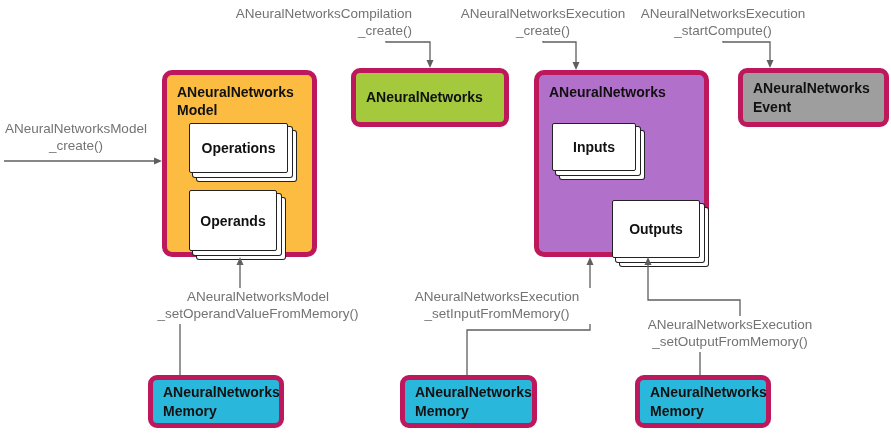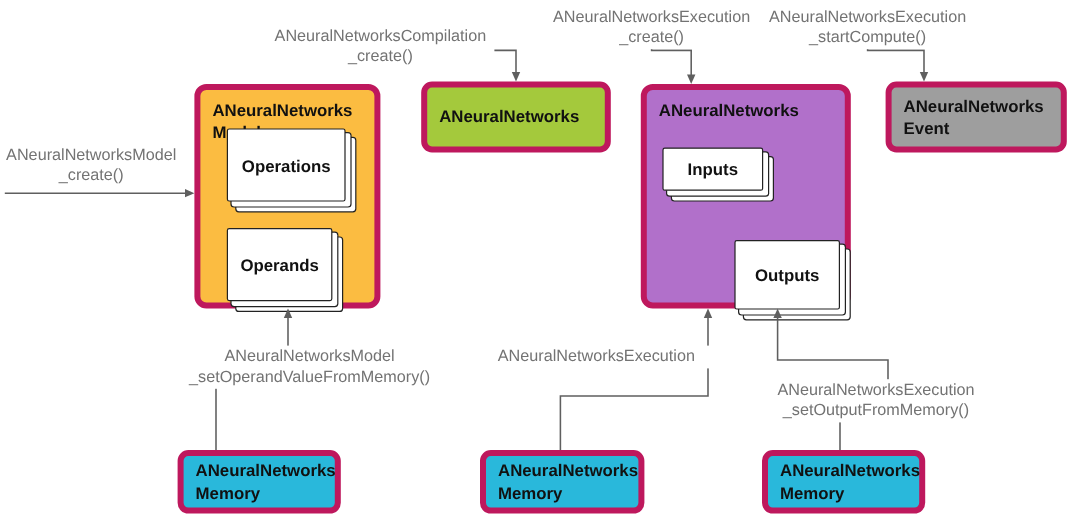--- a/index.html
+++ b/index.html
@@ -92,35 +92,35 @@
       <path d="M 467 375 V 330 H 590 V 264" marker-end="url(#arrowhead)"></path>
       <path d="M 700 375 V 334 H 740 V 300 H 648 V 264" marker-end="url(#arrowhead)"></path>
     </g>
   </svg>
 
   <div class="node" style="left: 162px; top: 70px; width: 155px; height: 187px; background: rgb(251, 188, 65);">
     <div class="node-title">
       <span class="tl">ANeuralNetworks</span>
       <span class="tl">Model</span>
     </div>
-    <div class="card" style="left:22px; top:32px; width:99px; height:61px;">Operations</div>
+    <div class="card" style="left:22px; top:48px; width:99px; height:50px;">Operations</div>
     <div class="card" style="left:22px; top:115px; width:88px; height:61px;">Operands</div>
   </div>
 
   <div class="node small" style="left: 351px; top: 68px; width: 158px; height: 59px; background: rgb(164, 201, 60);">
     <div class="node-title">
       <span class="tl">ANeuralNetworks</span>
     </div>
   </div>
 
   <div class="node" style="left: 534px; top: 70px; width: 175px; height: 187px; background: rgb(177, 112, 202);">
     <div class="node-title">
       <span class="tl">ANeuralNetworks</span>
     </div>
-    <div class="card" style="left:13px; top:48px; width:84px; height:36px;">Inputs</div>
+    <div class="card" style="left:13px; top:48px; width:84px; height:48px;">Inputs</div>
     <div class="card" style="left:73px; top:125px; width:88px; height:58px;">Outputs</div>
   </div>
 
   <div class="node small" style="left: 738px; top: 68px; width: 151px; height: 59px; background: rgb(158, 158, 158);">
     <div class="node-title">
       <span class="tl">ANeuralNetworks</span>
       <span class="tl">Event</span>
     </div>
   </div>
 
@@ -138,21 +138,21 @@
     </div>
   </div>
 
   <div class="node small" style="left: 635px; top: 375px; width: 136px; height: 53px; background: rgb(41, 184, 219);">
     <div class="node-title">
       <span class="tl">ANeuralNetworks</span>
       <span class="tl">Memory</span>
     </div>
   </div>
 
-  <div class="flow-label" style="left:222px; top:21px; width:190px;">
+  <div class="flow-label" style="left:222px; top:5px; width:190px;text-align:right;">
     <span class="tl">ANeuralNetworksCompilation</span>
     <span class="tl">_create()</span>
   </div>
 
   <div class="flow-label" style="left:448px; top:5px; width:190px;">
     <span class="tl">ANeuralNetworksExecution</span>
     <span class="tl">_create()</span>
   </div>
 
   <div class="flow-label" style="left:628px; top:5px; width:190px;">
@@ -165,20 +165,21 @@
     <span class="tl">_create()</span>
   </div>
 
   <div class="flow-label" style="left:150px; top:288px; width:216px;">
     <span class="tl">ANeuralNetworksModel</span>
     <span class="tl">_setOperandValueFromMemory()</span>
   </div>
 
   <div class="flow-label" style="left:394px; top:288px; width:206px;">
     <span class="tl">ANeuralNetworksExecution</span>
+    <span class="tl">_setInputFromMemory()</span>
   </div>
 
   <div class="flow-label" style="left:625px; top:316px; width:210px;">
     <span class="tl">ANeuralNetworksExecution</span>
     <span class="tl">_setOutputFromMemory()</span>
   </div>
 
 </div>
 
 </body></html>

